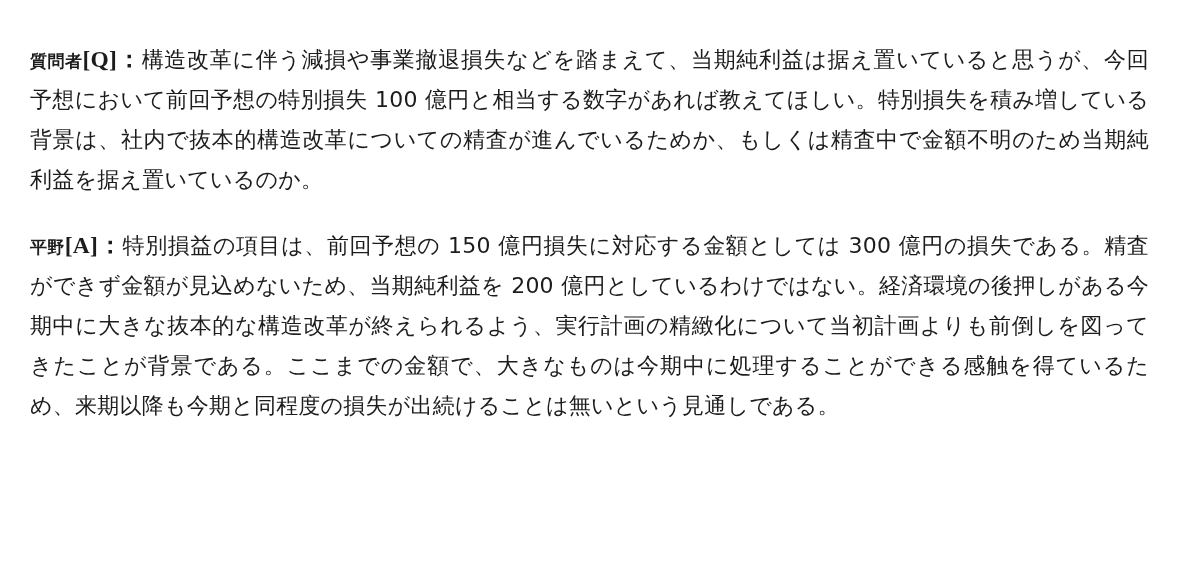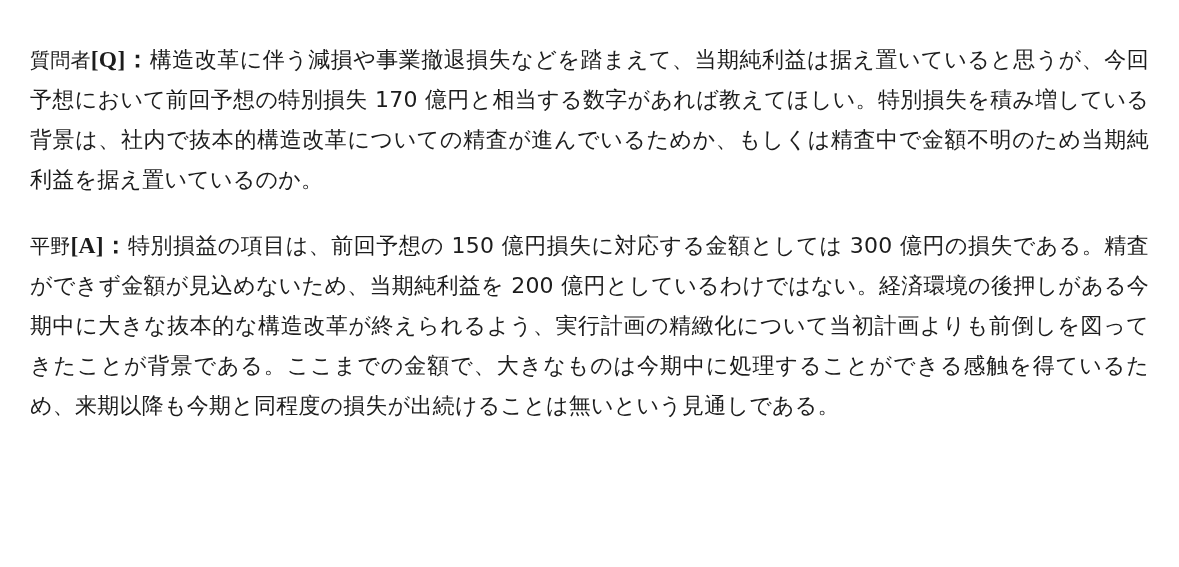--- a/index.html
+++ b/index.html
@@ -31,23 +31,23 @@
     font-size: 23.5px;
     line-height: 1.70;
     text-align: justify;
     text-justify: inter-character;
     letter-spacing: 0.01em;
     color: #1c1c1c;
     margin: 0;
     font-family: "Liberation Serif", "DejaVu Serif", serif;
   }
   .speaker {
-    font-weight: normal;
+    font-weight: bold;
     font-family: "DejaVu Sans", "Liberation Sans", sans-serif;
-    font-size: 20px;
+    font-size: 17px;
     letter-spacing: 0;
   }
   .speaker-tag {
     font-weight: bold;
     font-family: "Liberation Serif", "DejaVu Serif", serif;
     font-size: 23.5px;
   }
   .colon {
     font-weight: bold;
   }
@@ -56,20 +56,20 @@
     font-size: 22px;
     line-height: 1.72;
   }
 </style>
 </head>
 <body>
 
 <div class="page">
 
   <div class="qa-block">
-    <p class="para"><span class="speaker">質問者</span><span class="speaker-tag">[Q]</span><span class="colon">：</span><span class="body-text">構造改革に伴う減損や事業撤退損失などを踏まえて、当期純利益は据え置いていると思うが、今回予想において前回予想の特別損失 170 億円と相当する数字があれば教えてほしい。特別損失を積み増している背景は、社内で抜本的構造改革についての精査が進んでいるためか、もしくは精査中で金額不明のため当期純利益を据え置いているのか。</span></p>
+    <p class="para"><span class="speaker">質問者</span><span class="speaker-tag">[Q]</span><span class="colon">：</span><span class="body-text">構造改革に伴う減損や事業撤退損失などを踏まえて、当期純利益は据え置いていると思うが、今回予想において前回予想の特別損失 100 億円と相当する数字があれば教えてほしい。特別損失を積み増している背景は、社内で抜本的構造改革についての精査が進んでいるためか、もしくは精査中で金額不明のため当期純利益を据え置いているのか。</span></p>
   </div>
 
   <div class="qa-block">
     <p class="para"><span class="speaker">平野</span><span class="speaker-tag">[A]</span><span class="colon">：</span><span class="body-text">特別損益の項目は、前回予想の 150 億円損失に対応する金額としては 300 億円の損失である。精査ができず金額が見込めないため、当期純利益を 200 億円としているわけではない。経済環境の後押しがある今期中に大きな抜本的な構造改革が終えられるよう、実行計画の精緻化について当初計画よりも前倒しを図ってきたことが背景である。ここまでの金額で、大きなものは今期中に処理することができる感触を得ているため、来期以降も今期と同程度の損失が出続けることは無いという見通しである。</span></p>
   </div>
 
 </div>
 
 </body></html>

